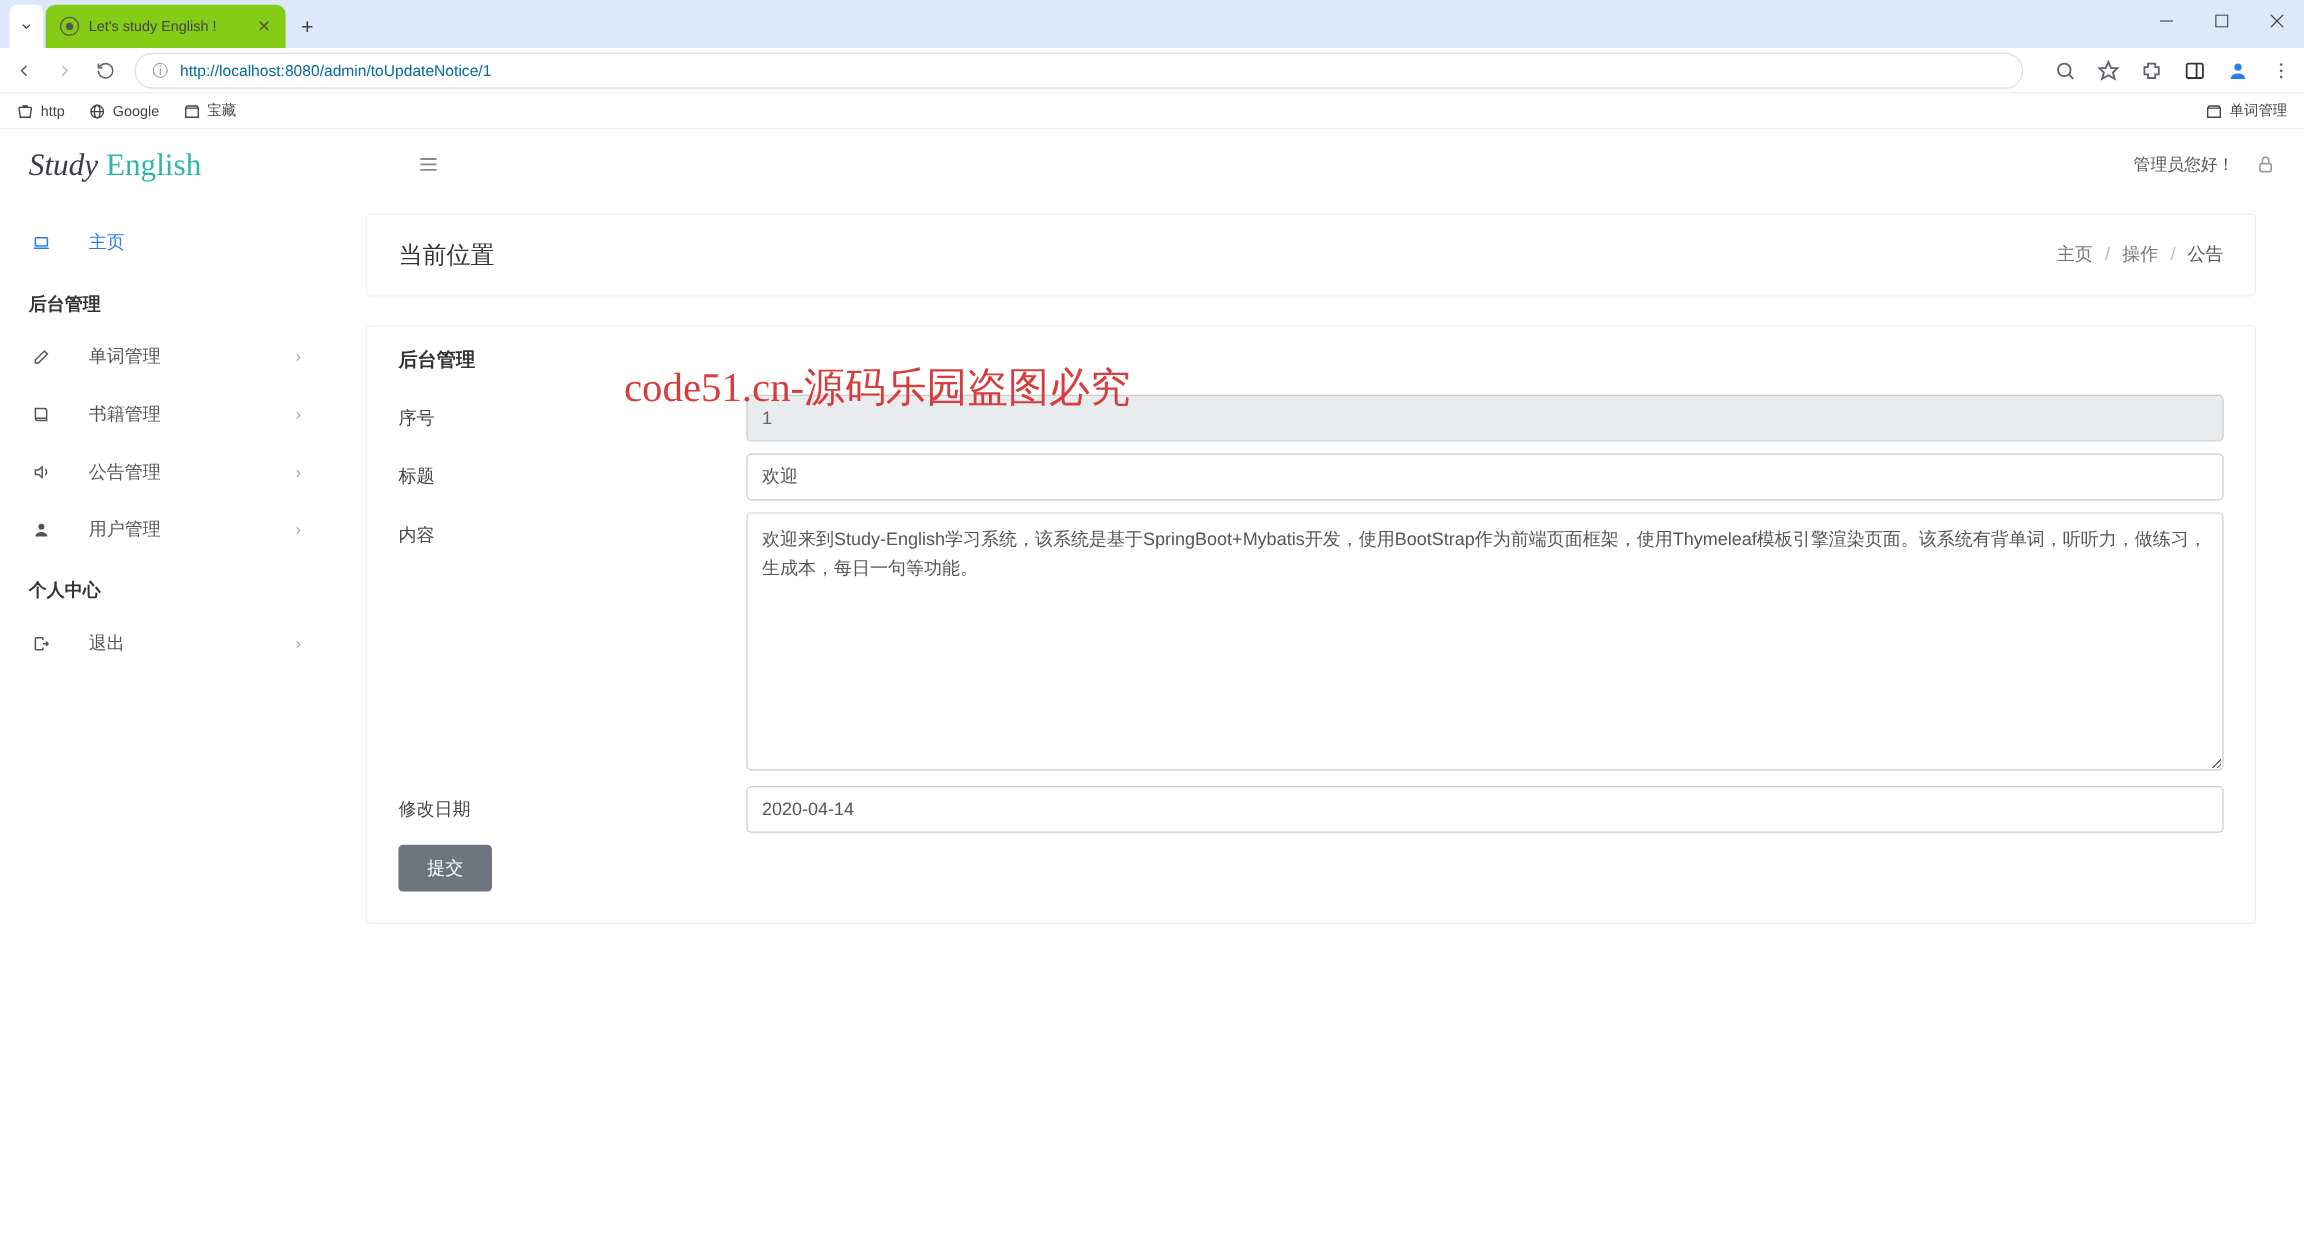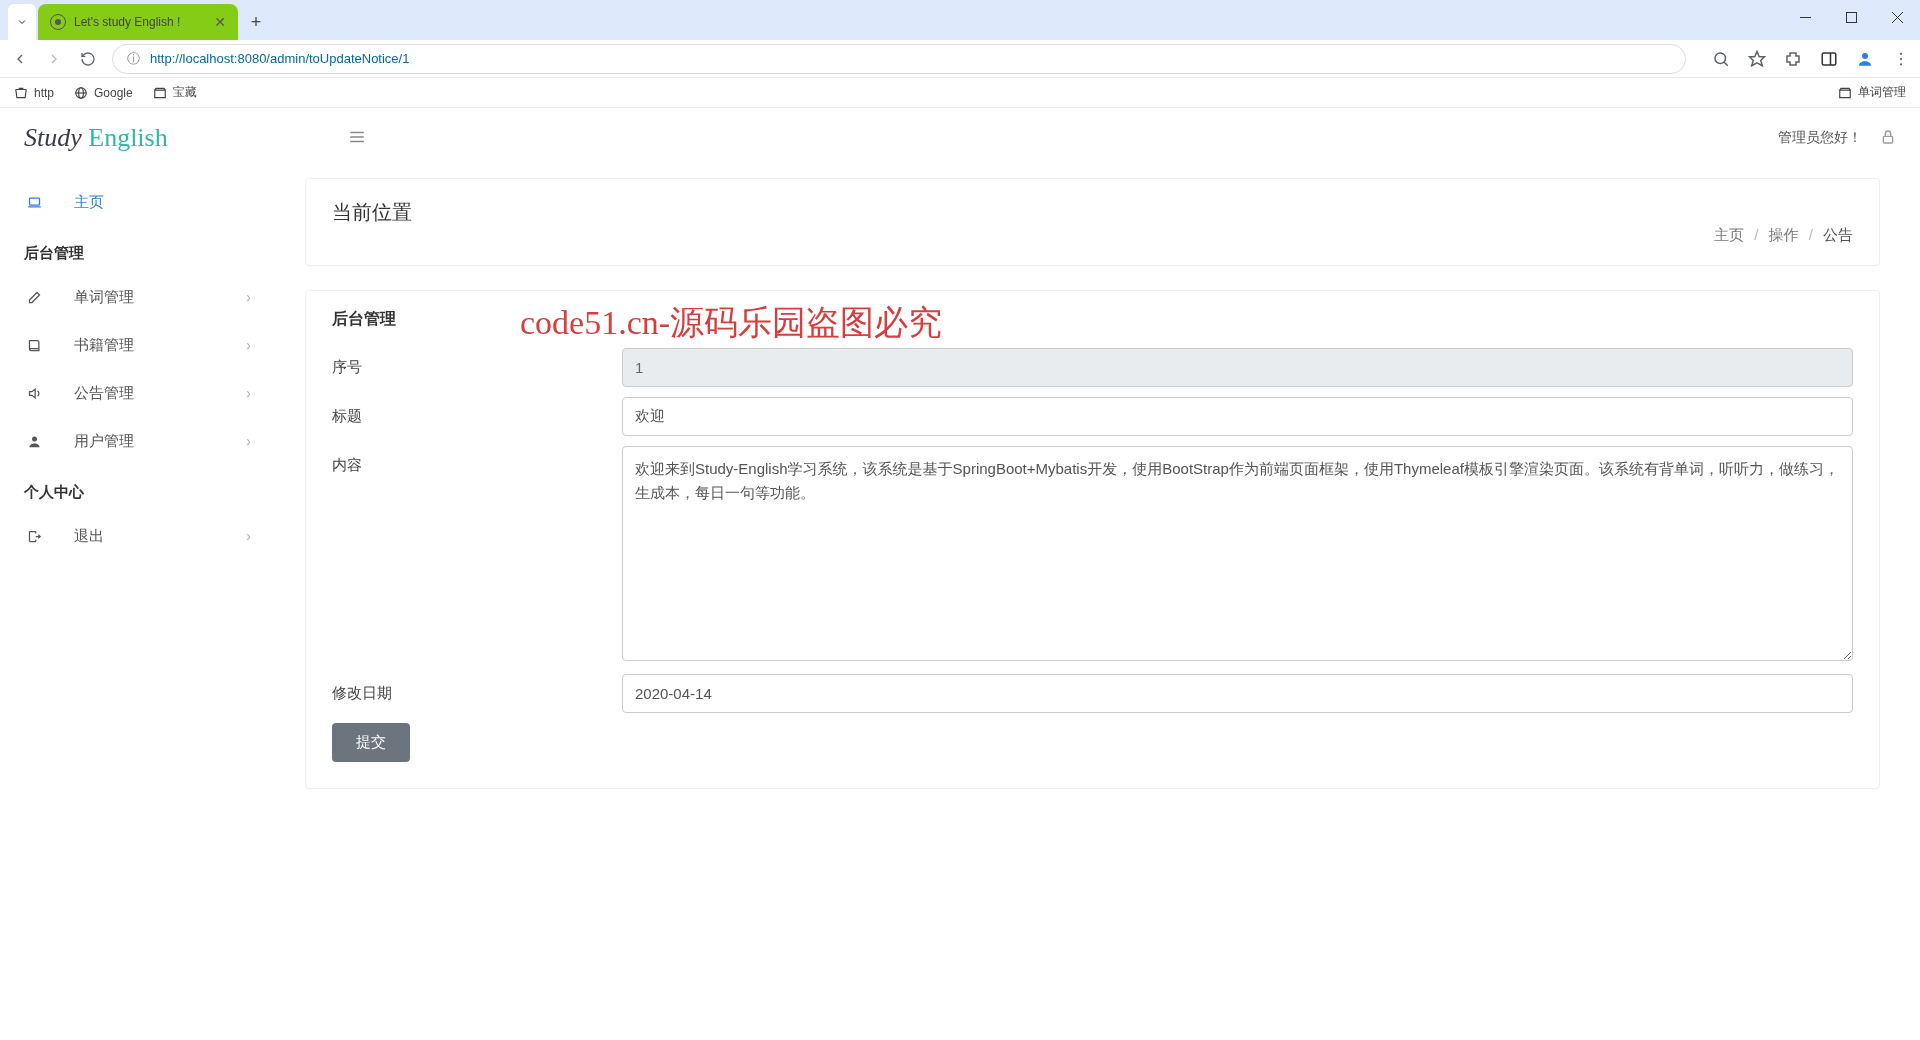--- a/index.html
+++ b/index.html
@@ -59,21 +59,21 @@
 .side-item { display: flex; align-items: center; height: 48px; padding: 0 24px; color: #555; position: relative; }
 .side-item.active { color: #2b7de9; }
 .side-icon { width: 20px; display: flex; align-items: center; justify-content: center; }
 .side-icon svg { width: 15px; height: 15px; }
 .side-label { margin-left: 30px; font-size: 15px; }
 .side-chevron { margin-left: auto; color: #aaa; }
 .side-header { padding: 18px 24px 10px; font-size: 15px; font-weight: 700; color: #333; }
 
 .main { flex: 1; overflow-y: auto; padding: 10px 40px 30px 30px; }
 .panel { background: #fff; border: 1px solid #eee; border-radius: 4px; margin-bottom: 24px; }
-.location-bar { display: flex; padding: 20px 26px; flex-direction: column; }
+.location-bar { display: flex; align-items: center; padding: 20px 26px; }
 .loc-title { font-size: 20px; font-weight: 500; color: #333; }
 .crumbs { margin-left: auto; font-size: 15px; color: #777; }
 .crumbs .sep { margin: 0 6px; color: #bbb; }
 .crumbs .cur { color: #555; }
 
 .form-panel { padding: 18px 26px 26px; }
 .form-title { font-size: 16px; font-weight: 700; margin-bottom: 18px; }
 .form-row { display: flex; align-items: flex-start; margin-bottom: 10px; }
 .form-label { width: 290px; padding-top: 10px; font-size: 15px; color: #444; }
 .form-control { flex: 1; }

